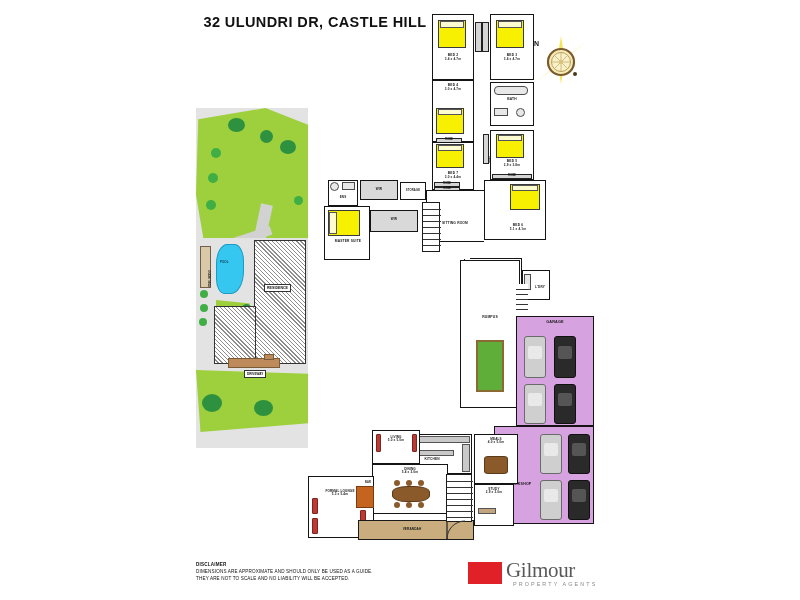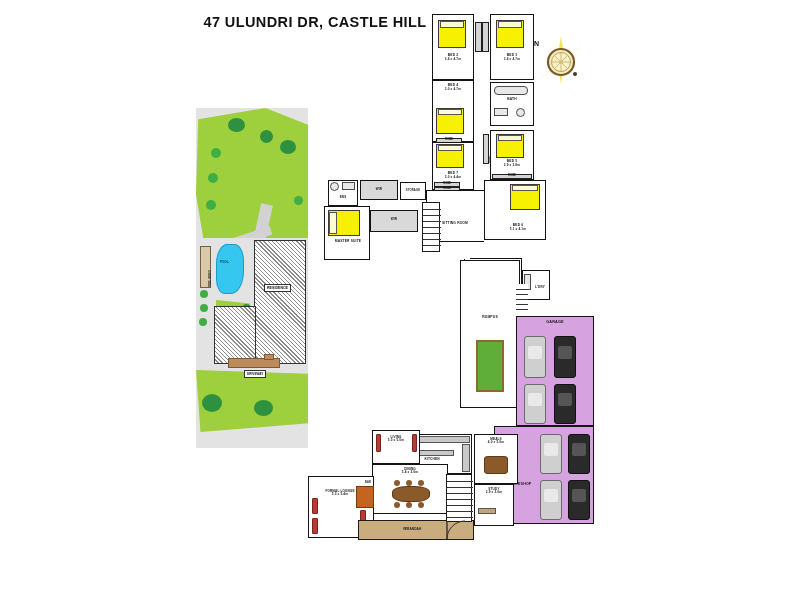--- a/index.html
+++ b/index.html
@@ -69,21 +69,21 @@
   .logo-sq{position:absolute;left:272px;top:2px;width:34px;height:22px;background:#e02127;}
   .logo-name{position:absolute;left:310px;top:-2px;font-size:21px;color:#595959;
              font-family:"Liberation Serif",serif;letter-spacing:-.3px;}
   .logo-sub{position:absolute;left:317px;top:21px;font-size:5.4px;color:#8a8a8a;letter-spacing:2.1px;}
 </style>
 </head>
 <body>
 
 <div id="page">
 
-  <div class="title">47 ULUNDRI DR, CASTLE HILL</div>
+  <div class="title">32 ULUNDRI DR, CASTLE HILL</div>
 
   <div id="compass">
     <div class="cmp-n">N</div>
     <svg width="58" height="56" viewBox="0 0 58 56">
       <polygon points="29,2 33,26 29,50 25,26" fill="#f2e33a" opacity=".85"></polygon>
       <polygon points="4,48 26,30 54,8 32,26" fill="#f2e33a" opacity=".85"></polygon>
       <circle cx="29" cy="28" r="13" fill="#f5ebb8" stroke="#7a5a2a" stroke-width="2.2"></circle>
       <circle cx="29" cy="28" r="9.5" fill="#f7f0c9" stroke="#b8a05c" stroke-width="1"></circle>
       <g stroke="#c8b06a" stroke-width=".8">
         <line x1="29" y1="19" x2="29" y2="37"></line>
@@ -390,14 +390,22 @@
       <div class="stairtread" style="left:0;top:20px;width:12px;"></div>
       <div class="stairtread" style="left:0;top:25px;width:12px;"></div>
     </div>
 
     <svg style="position:absolute;left:146px;top:262px;width:20px;height:20px;">
       <path d="M1,19 A18,18 0 0 1 19,1" fill="none" stroke="#333" stroke-width="1"></path>
       <line x1="1" y1="19" x2="1" y2="1" stroke="#333" stroke-width="1.4"></line>
     </svg>
   </div>
 
+  <div id="footer">
+    <div class="disc-h">DISCLAIMER</div>
+    <div class="disc-l1">DIMENSIONS ARE APPROXIMATE AND SHOULD ONLY BE USED AS A GUIDE.</div>
+    <div class="disc-l2">THEY ARE NOT TO SCALE AND NO LIABILITY WILL BE ACCEPTED.</div>
+    <div class="logo-sq"></div>
+    <div class="logo-name">Gilmour</div>
+    <div class="logo-sub">PROPERTY AGENTS</div>
+  </div>
 
 </div>
 
 </body></html>

